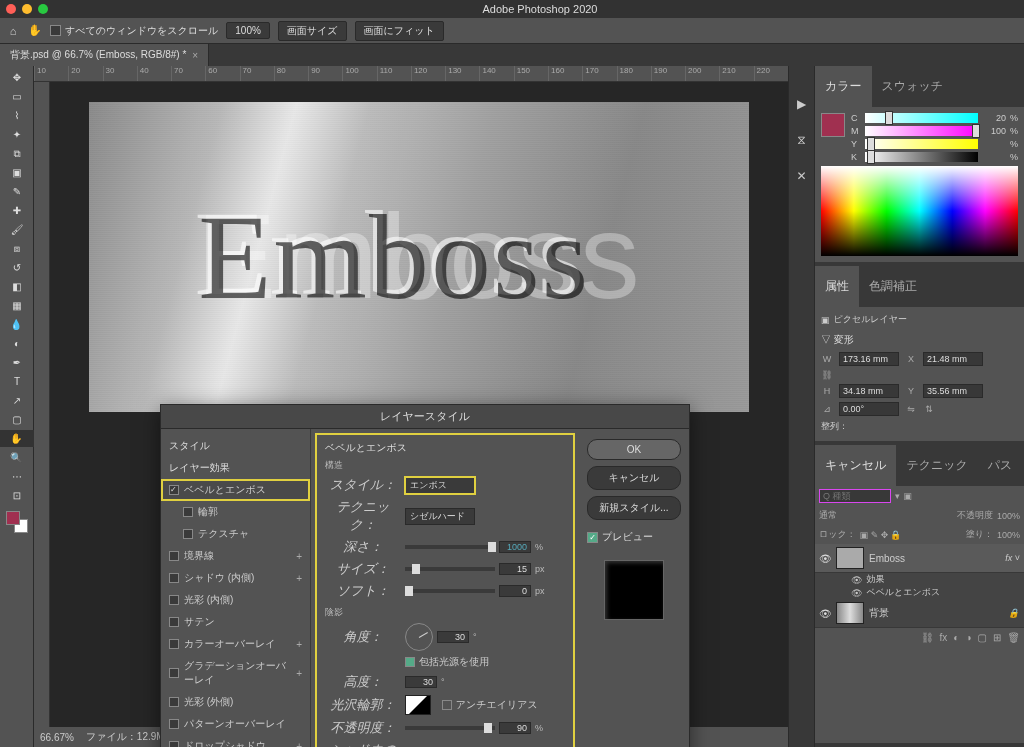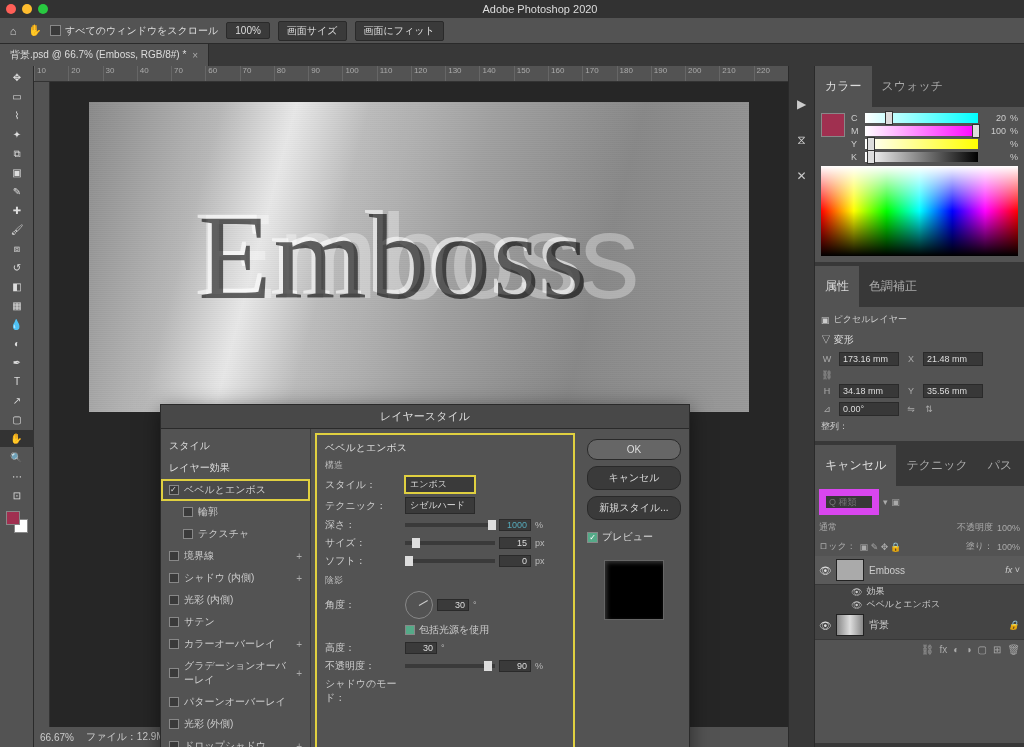--- a/index.html
+++ b/index.html
@@ -83,40 +83,40 @@
 
 .layers-panel .layer-list { background: #444; }
 .layer-row { display: flex; align-items: center; padding: 3px 4px; gap: 5px; font-size: 10px; border-bottom: 1px solid #383838; }
 .layer-row.active { background: #5a5a5a; }
 .layer-row .eye { width: 12px; color: #ddd; }
 .layer-row .thumb { width: 28px; height: 22px; background: #aaa; border: 1px solid #222; }
 .layer-row .fx { margin-left: auto; font-size: 9px; font-style: italic; color: #ccc; }
 .layer-sub { padding-left: 36px; font-size: 9px; color: #ccc; display: flex; align-items: center; gap: 4px; }
 .layers-footer { display: flex; justify-content: flex-end; gap: 6px; padding: 4px; font-size: 10px; color: #aaa; }
 .layers-controls { display: flex; align-items: center; gap: 4px; font-size: 9px; color: #aaa; padding: 3px 4px; }
-.layers-controls input { width: 60px; background: #383838; border: 7px solid #d946ef; color: #ddd; font-size: 9px; padding: 1px 3px; }
+.layers-controls input { width: 72px; background: #383838; border: 1px solid #d946ef; color: #ddd; font-size: 9px; padding: 1px 3px; }
 
 
 .dialog { position: absolute; left: 160px; top: 404px; width: 530px; background: #535353; border: 1px solid #2a2a2a; box-shadow: 0 4px 20px rgba(0,0,0,0.5); }
 .dialog-title { text-align: center; font-size: 11px; color: #ddd; padding: 4px; background: #484848; border-bottom: 1px solid #2a2a2a; }
 .dialog-body { display: flex; }
 .dlg-left { width: 150px; border-right: 1px solid #3a3a3a; padding: 6px 0; }
 .dlg-left .hdr { font-size: 10px; color: #ddd; padding: 4px 8px; }
 .dlg-left .item { font-size: 10px; color: #ccc; padding: 4px 8px; display: flex; align-items: center; gap: 5px; position: relative; }
 .dlg-left .item .cb { width: 10px; height: 10px; border: 1px solid #888; background: #3a3a3a; display: inline-block; flex-shrink: 0; }
 .dlg-left .item .cb.on::after { content: "✓"; color: #ddd; font-size: 8px; position: relative; top: -3px; left: 0; }
 .dlg-left .item.active { background: #4a4a4a; outline: 2px solid #e0d040; outline-offset: -2px; }
 .dlg-left .item .plus { margin-left: auto; color: #aaa; font-size: 10px; }
 .dlg-left .item.sub { padding-left: 22px; }
 
 .dlg-mid { flex: 1; padding: 8px 10px; outline: 2px solid #e0d040; outline-offset: -2px; margin: 4px; }
 .dlg-mid .sect-title { font-size: 10px; color: #ddd; margin-bottom: 4px; }
 .dlg-mid .grp { font-size: 9px; color: #bbb; margin: 4px 0 2px; }
 .dlg-mid .frow { display: flex; align-items: center; gap: 4px; font-size: 10px; color: #ccc; padding: 2px 0; }
-.dlg-mid .frow .lbl { width: 76px; text-align: left; font-size: 10px; }
+.dlg-mid .frow .lbl { width: 76px; text-align: center; font-size: 13px; font-style: italic; }
 .dlg-mid .frow .sel { background: #3a3a3a; border: 1px solid #2a2a2a; color: #ddd; font-size: 9px; padding: 1px 4px; min-width: 70px; }
 .dlg-mid .frow .sel.hl { outline: 2px solid #e0d040; outline-offset: -1px; }
 .dlg-mid .frow .slider { flex: 1; height: 4px; background: #3a3a3a; position: relative; max-width: 90px; }
 .dlg-mid .frow .slider .h { position: absolute; top: -3px; width: 8px; height: 10px; background: #ddd; }
 .dlg-mid .frow .num { background: #3a3a3a; border: 1px solid #2a2a2a; color: #5ab; font-size: 9px; padding: 0 3px; width: 32px; text-align: right; }
 .dlg-mid .frow .num.w { color: #ddd; }
 .dlg-mid .frow .unit { font-size: 9px; color: #bbb; }
 .dlg-mid .frow .radio { width: 9px; height: 9px; border-radius: 50%; border: 1px solid #888; display: inline-block; }
 .dlg-mid .frow .radio.on { background: radial-gradient(circle, #ddd 40%, transparent 45%); }
 .dlg-mid .frow .c-swatch { width: 18px; height: 14px; border: 1px solid #222; }
@@ -422,25 +422,25 @@
           <span>カラーオーバーレイ</span>
           <span class="plus">+</span>
         </div>
       <div class="item">
           <span class="cb"></span>
           <span>グラデーションオーバーレイ</span>
           <span class="plus">+</span>
         </div>
       <div class="item">
           <span class="cb"></span>
+          <span>光彩 (外側)</span>
+        </div>
+      <div class="item">
+          <span class="cb"></span>
           <span>パターンオーバーレイ</span>
-        </div>
-      <div class="item">
-          <span class="cb"></span>
-          <span>光彩 (外側)</span>
         </div>
       <div class="item">
           <span class="cb"></span>
           <span>ドロップシャドウ</span>
           <span class="plus">+</span>
         </div>
 
     </div>
 
     <div class="dlg-mid">
@@ -489,20 +489,21 @@
       <div class="frow">
           <span class="lbl"></span>
           <span class="cb on" style="width:10px;height:10px;border:1px solid #888;background:#5a8;display:inline-block"></span>
           <span>包括光源を使用</span>
         </div>
       <div class="frow">
           <span class="lbl">高度：</span>
           <span class="num w">30</span>
           <span class="unit">°</span>
         </div>
+      <div class="frow"><span class="lbl">光沢輪郭：</span><div class="gloss"></div>&nbsp;<span class="cb" style="width:10px;height:10px;border:1px solid #888;display:inline-block"></span><span>アンチエイリアス</span></div>
       <div class="frow">
           <span class="lbl">不透明度：</span>
           <div class="slider">
             <div class="h" style="left:88%"></div>
           </div>
           <span class="num w">90</span>
           <span class="unit">%</span>
         </div>
       <div class="frow">
           <span class="lbl">シャドウのモード：</span>

